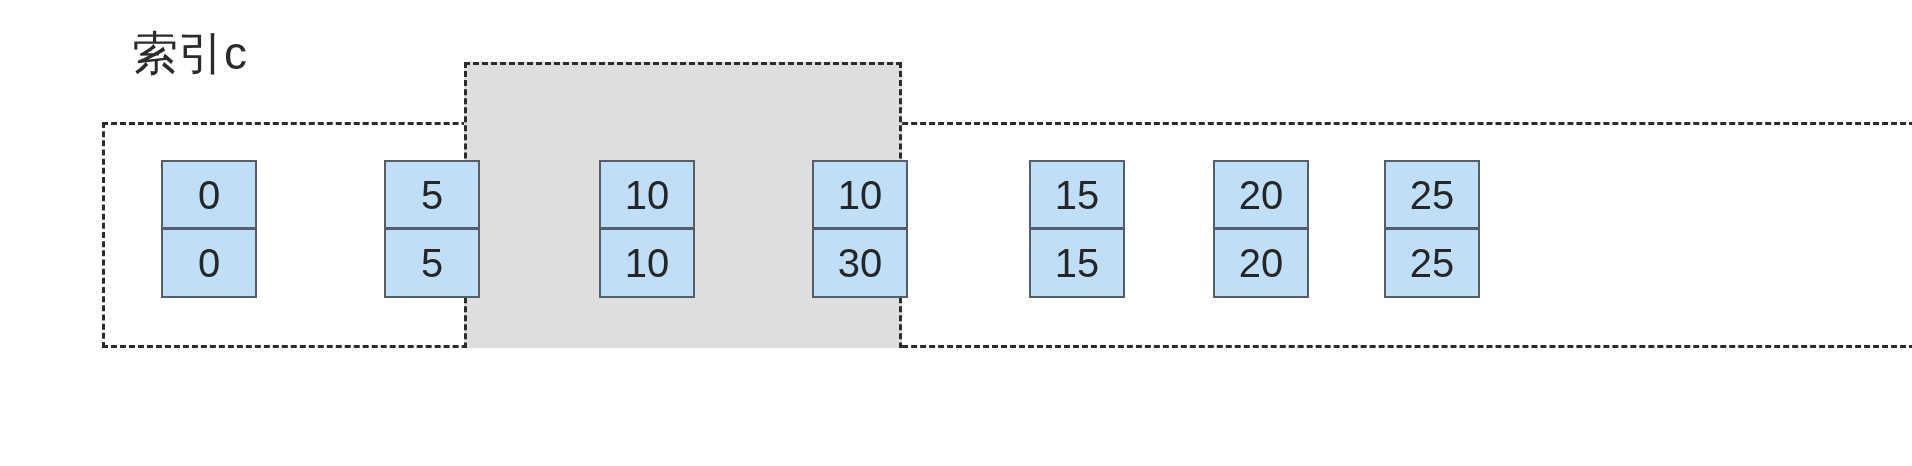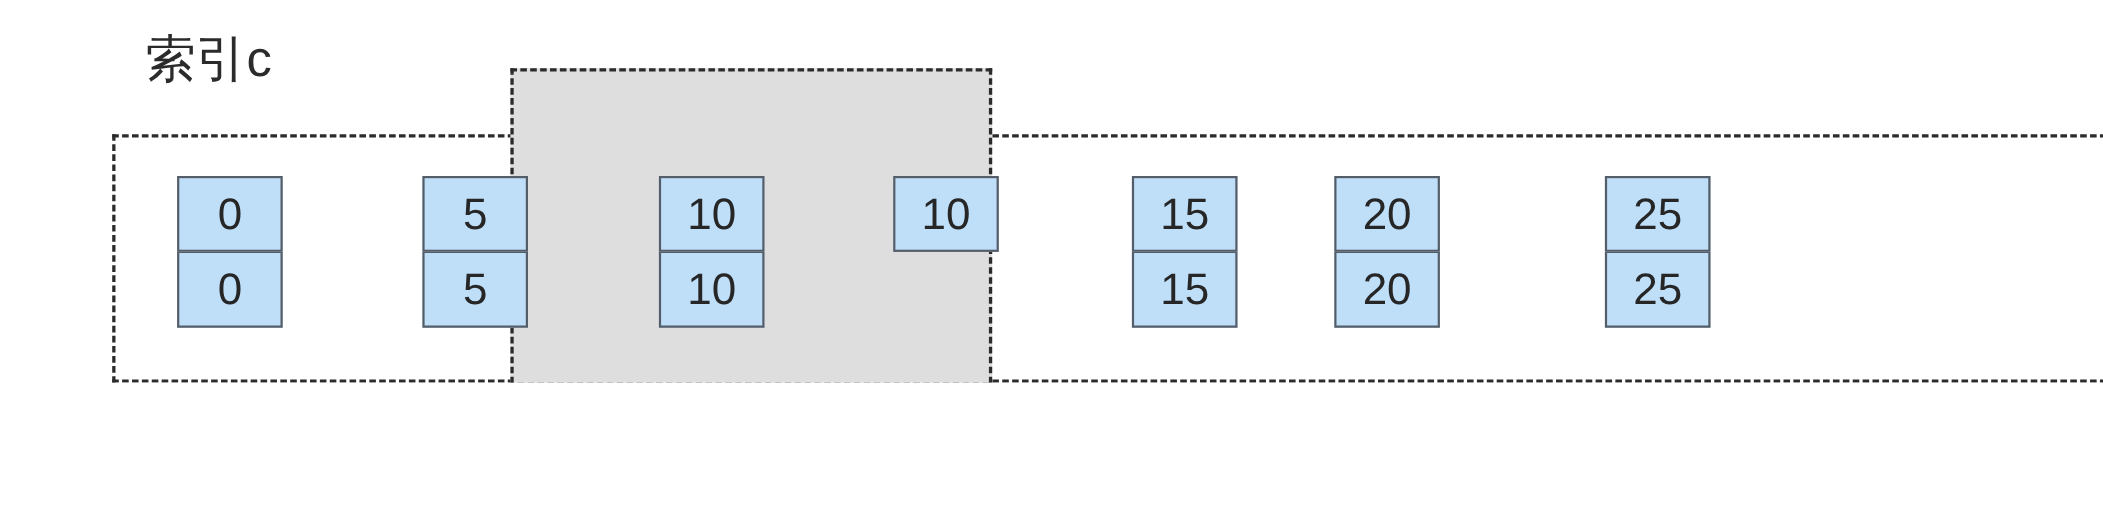--- a/index.html
+++ b/index.html
@@ -108,21 +108,21 @@
     border-top: 1px solid #555e68;
   }
 
   
   .n0 { left: 117px; }
   .n1 { left: 340px; }
   .n2 { left: 555px; }
   .n3 { left: 768px; }
   .n4 { left: 985px; }
   .n5 { left: 1169px; }
-  .n6 { left: 1415px; }
+  .n6 { left: 1340px; }
 </style>
 </head>
 <body>
 
 <div id="stage">
 
   <div id="scrollbar-track">
     <div id="scrollbar-thumb"></div>
   </div>
 
@@ -144,20 +144,21 @@
       <div class="slot bottom">5</div>
     </div>
 
     <div class="node n2">
       <div class="slot top">10</div>
       <div class="slot bottom">10</div>
     </div>
 
     <div class="node n3">
       <div class="slot top">10</div>
+      <div class="slot bottom">30</div>
     </div>
 
     <div class="node n4">
       <div class="slot top">15</div>
       <div class="slot bottom">15</div>
     </div>
 
     <div class="node n5">
       <div class="slot top">20</div>
       <div class="slot bottom">20</div>

